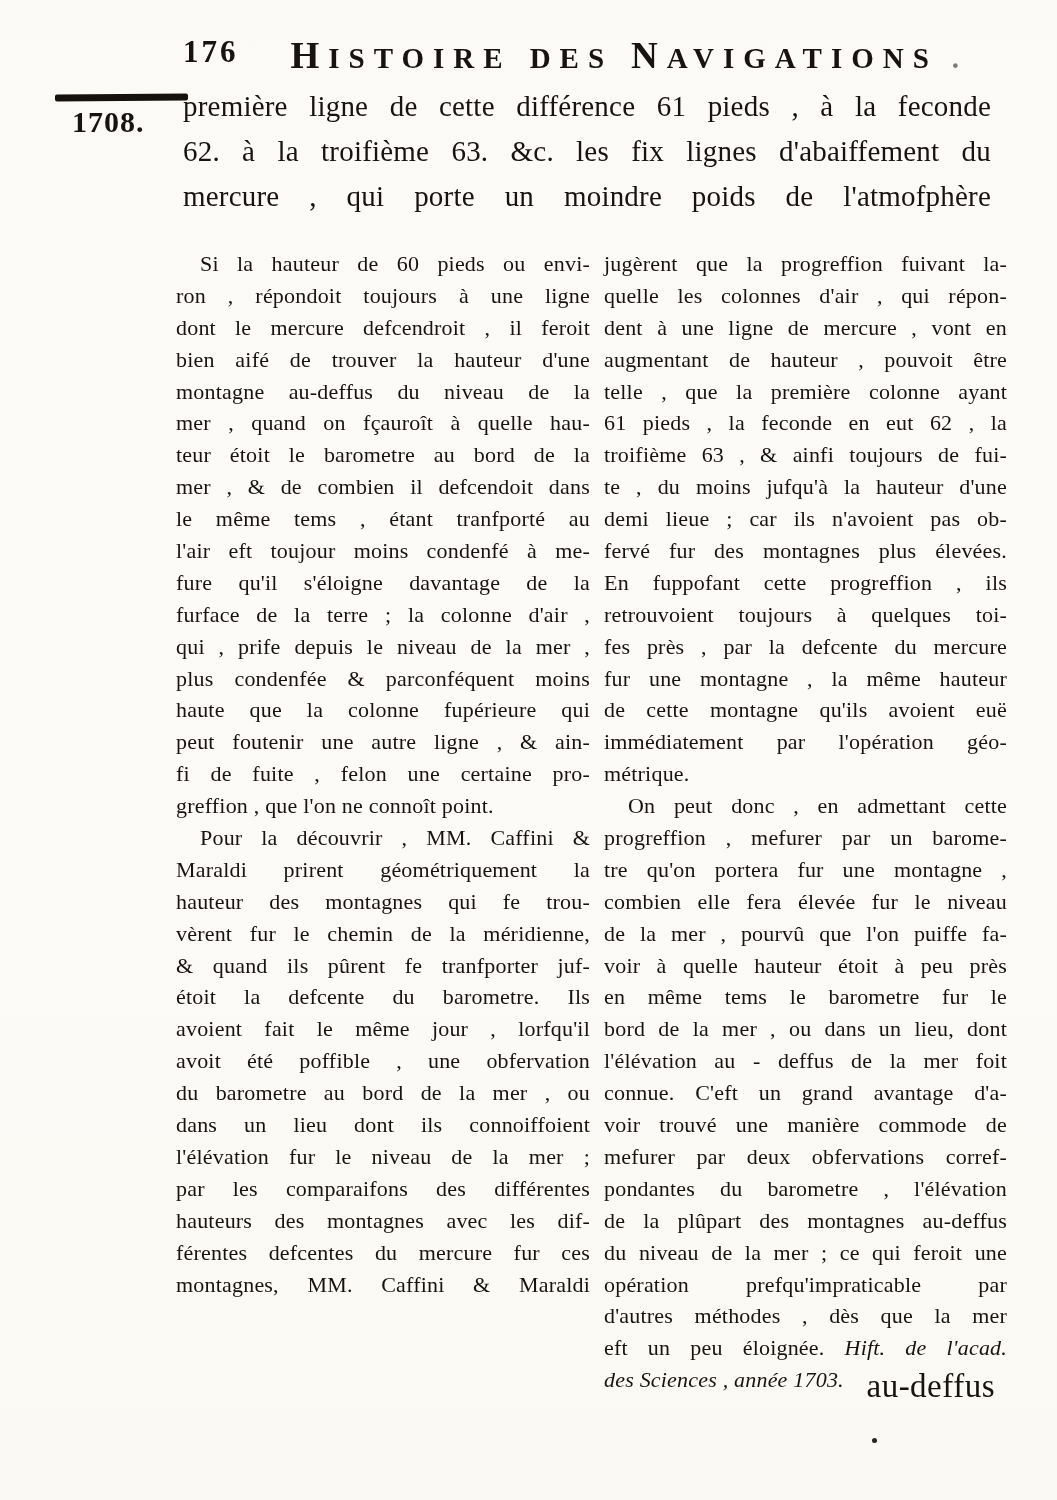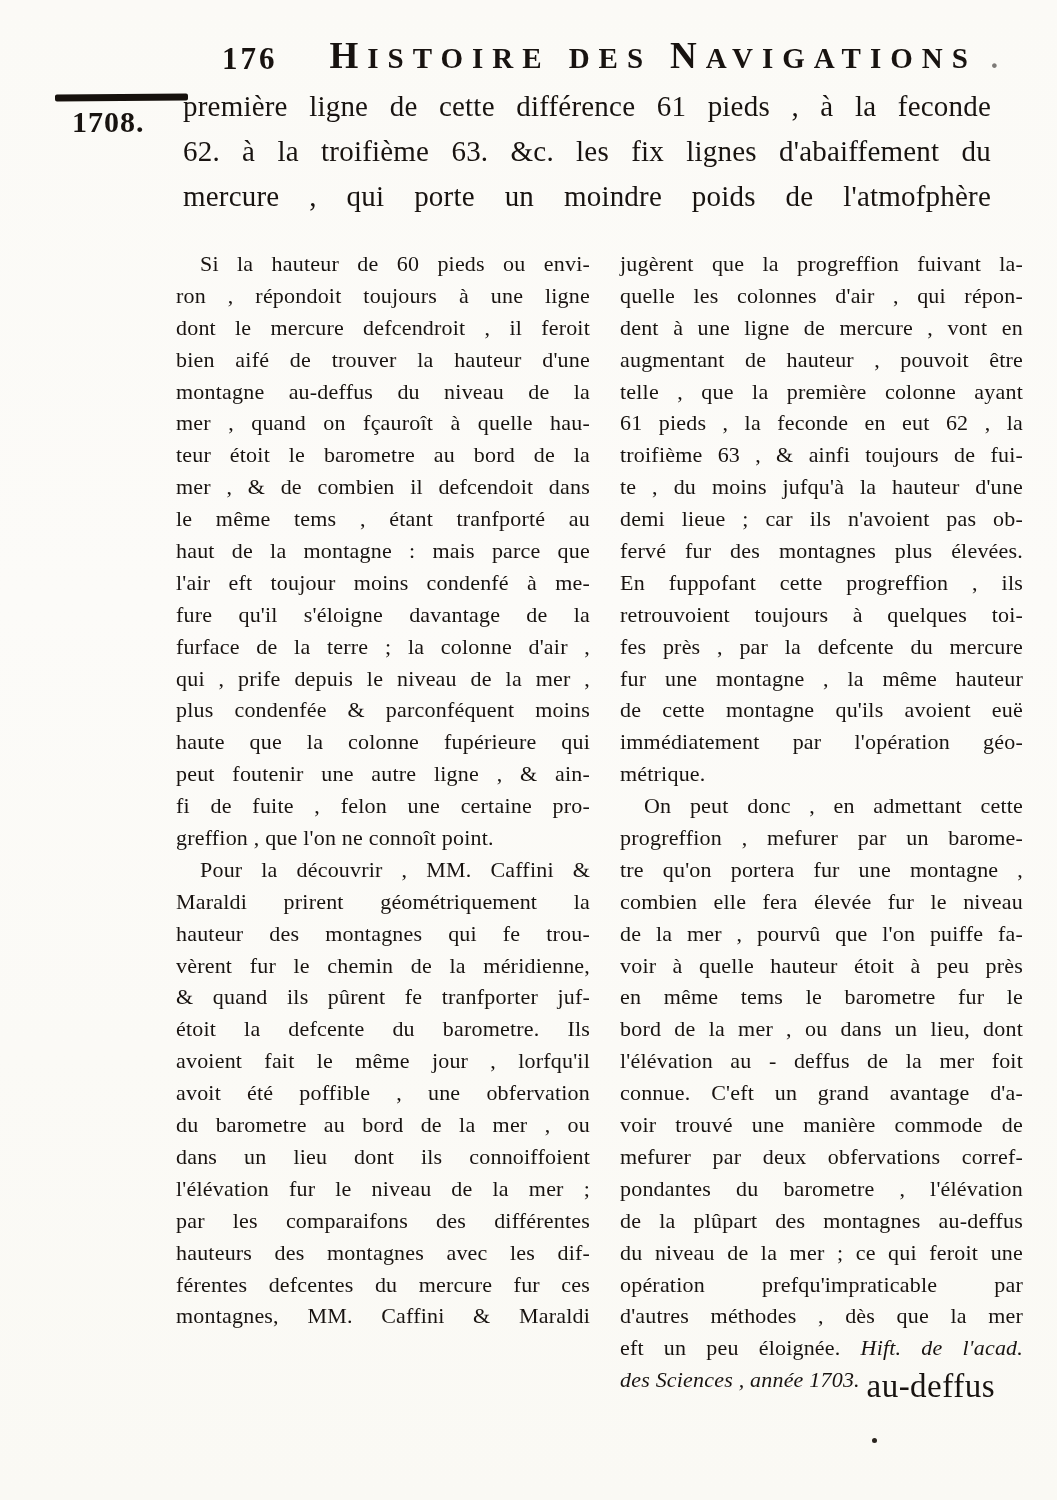--- a/index.html
+++ b/index.html
@@ -18,23 +18,22 @@
     font-family: "Liberation Serif", "DejaVu Serif", serif;
     overflow: hidden;
   }
   
   .header {
     position: absolute;
     top: 34px;
     left: 183px;
     right: 60px;
     display: flex;
-    align-items: flex-end;
+    align-items: flex-start;
     white-space: nowrap;
-    margin-left: 39px;
   }
   .page-number {
     font-size: 31px;
     font-weight: bold;
     letter-spacing: 3px;
     margin-right: 52px;
   }
   .header-title {
     display: flex;
     align-items: baseline;
@@ -81,21 +80,21 @@
     text-align: justify;
     text-align-last: justify;
     letter-spacing: 0.2px;
   }
   
   .col {
     position: absolute;
     top: 248px;
   }
   .col-left  { left: 176px; width: 414px; }
-  .col-right { left: 620px; width: 403px; }
+  .col-right { left: 604px; width: 403px; }
   .line {
     font-size: 22px;
     line-height: 31.9px;
     height: 31.9px;
     text-align: justify;
     text-align-last: justify;
     letter-spacing: 0.2px;
     white-space: normal;
   }
   .line.indent { text-indent: 24px; }
@@ -156,21 +155,20 @@
   <div class="col col-left" id="col-left">
       <div class="line indent">Si la hauteur de 60 pieds ou envi-</div>
       <div class="line">ron , répondoit toujours à une ligne</div>
       <div class="line">dont le mercure defcendroit , il feroit</div>
       <div class="line">bien aifé de trouver la hauteur d'une</div>
       <div class="line">montagne au-deffus du niveau de la</div>
       <div class="line">mer , quand on fçauroît à quelle hau-</div>
       <div class="line">teur étoit le barometre au bord de la</div>
       <div class="line">mer , &amp; de combien il defcendoit dans</div>
       <div class="line">le même tems , étant tranfporté au</div>
-      <div class="line">haut de la montagne : mais parce que</div>
       <div class="line">l'air eft toujour moins condenfé à me-</div>
       <div class="line">fure qu'il s'éloigne davantage de la</div>
       <div class="line">furface de la terre ; la colonne d'air ,</div>
       <div class="line">qui , prife depuis le niveau de la mer ,</div>
       <div class="line">plus condenfée &amp; parconféquent moins</div>
       <div class="line">haute que la colonne fupérieure qui</div>
       <div class="line">peut foutenir une autre ligne , &amp; ain-</div>
       <div class="line">fi de fuite , felon une certaine pro-</div>
       <div class="line no-just">greffion , que l'on ne connoît point.</div>
       <div class="line indent">Pour la découvrir , MM. Caffini &amp;</div>

